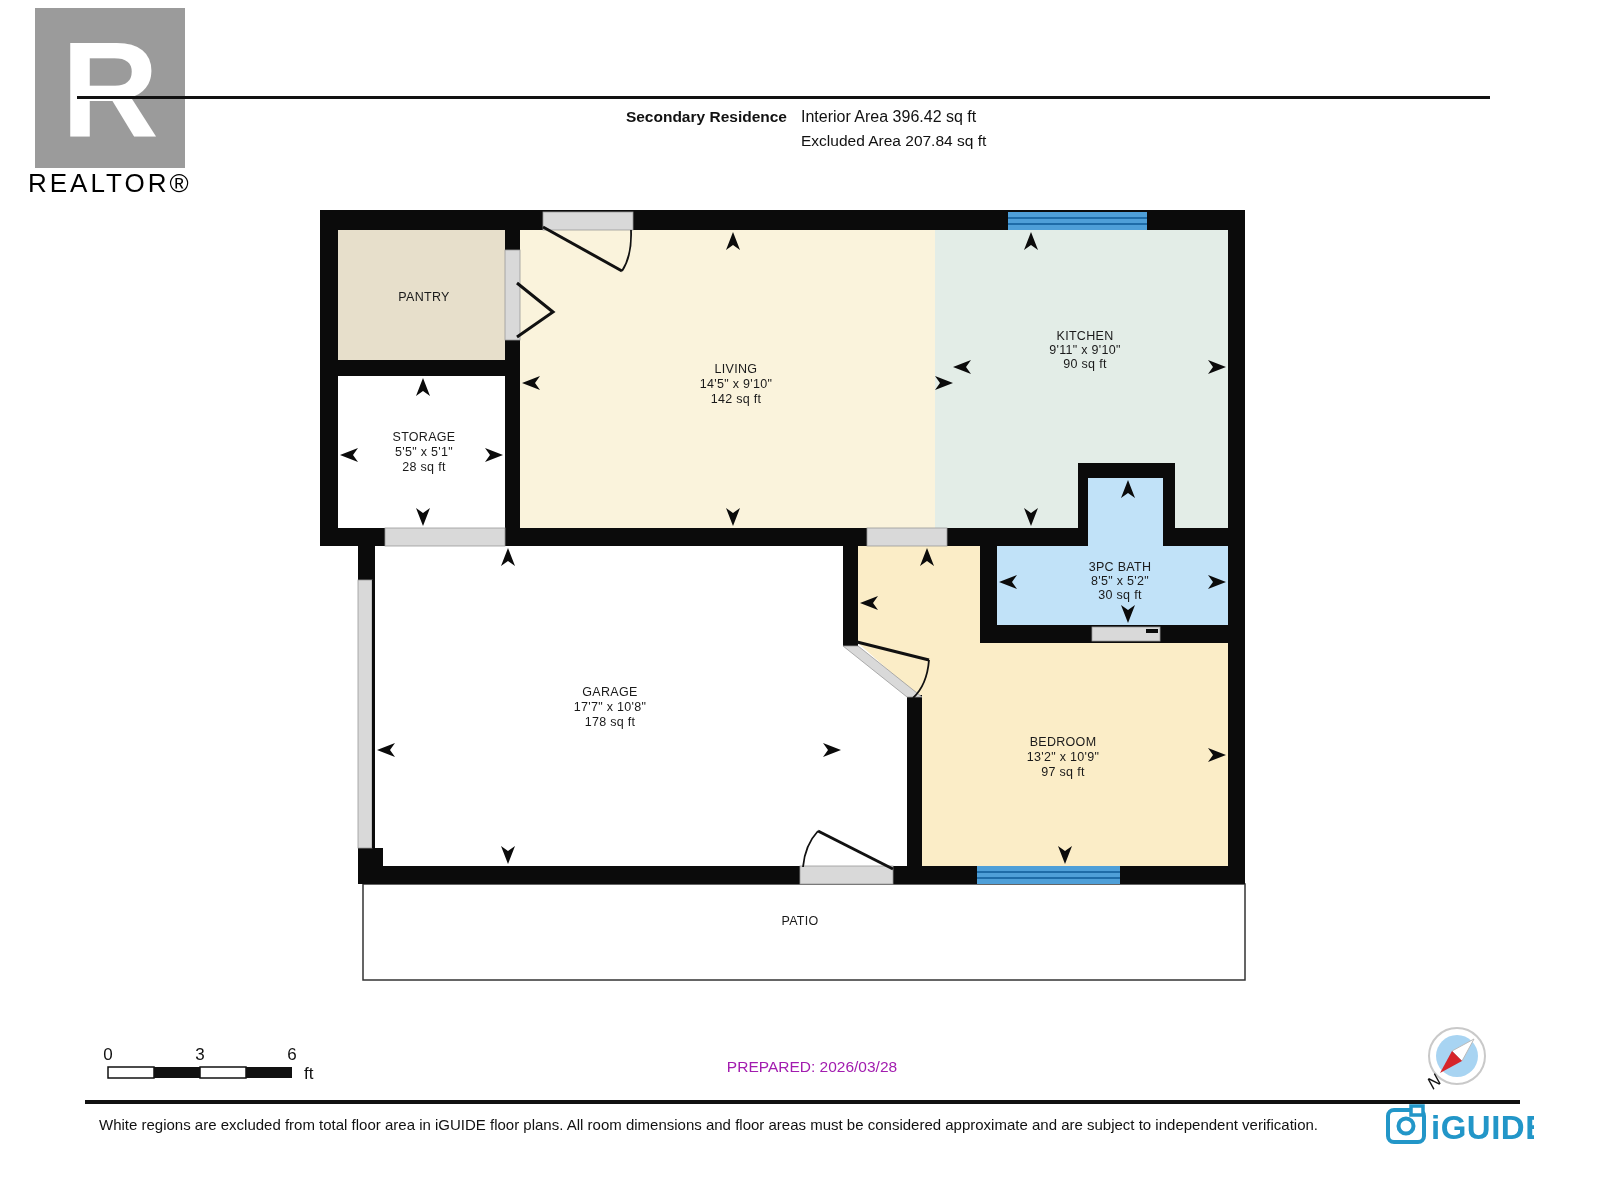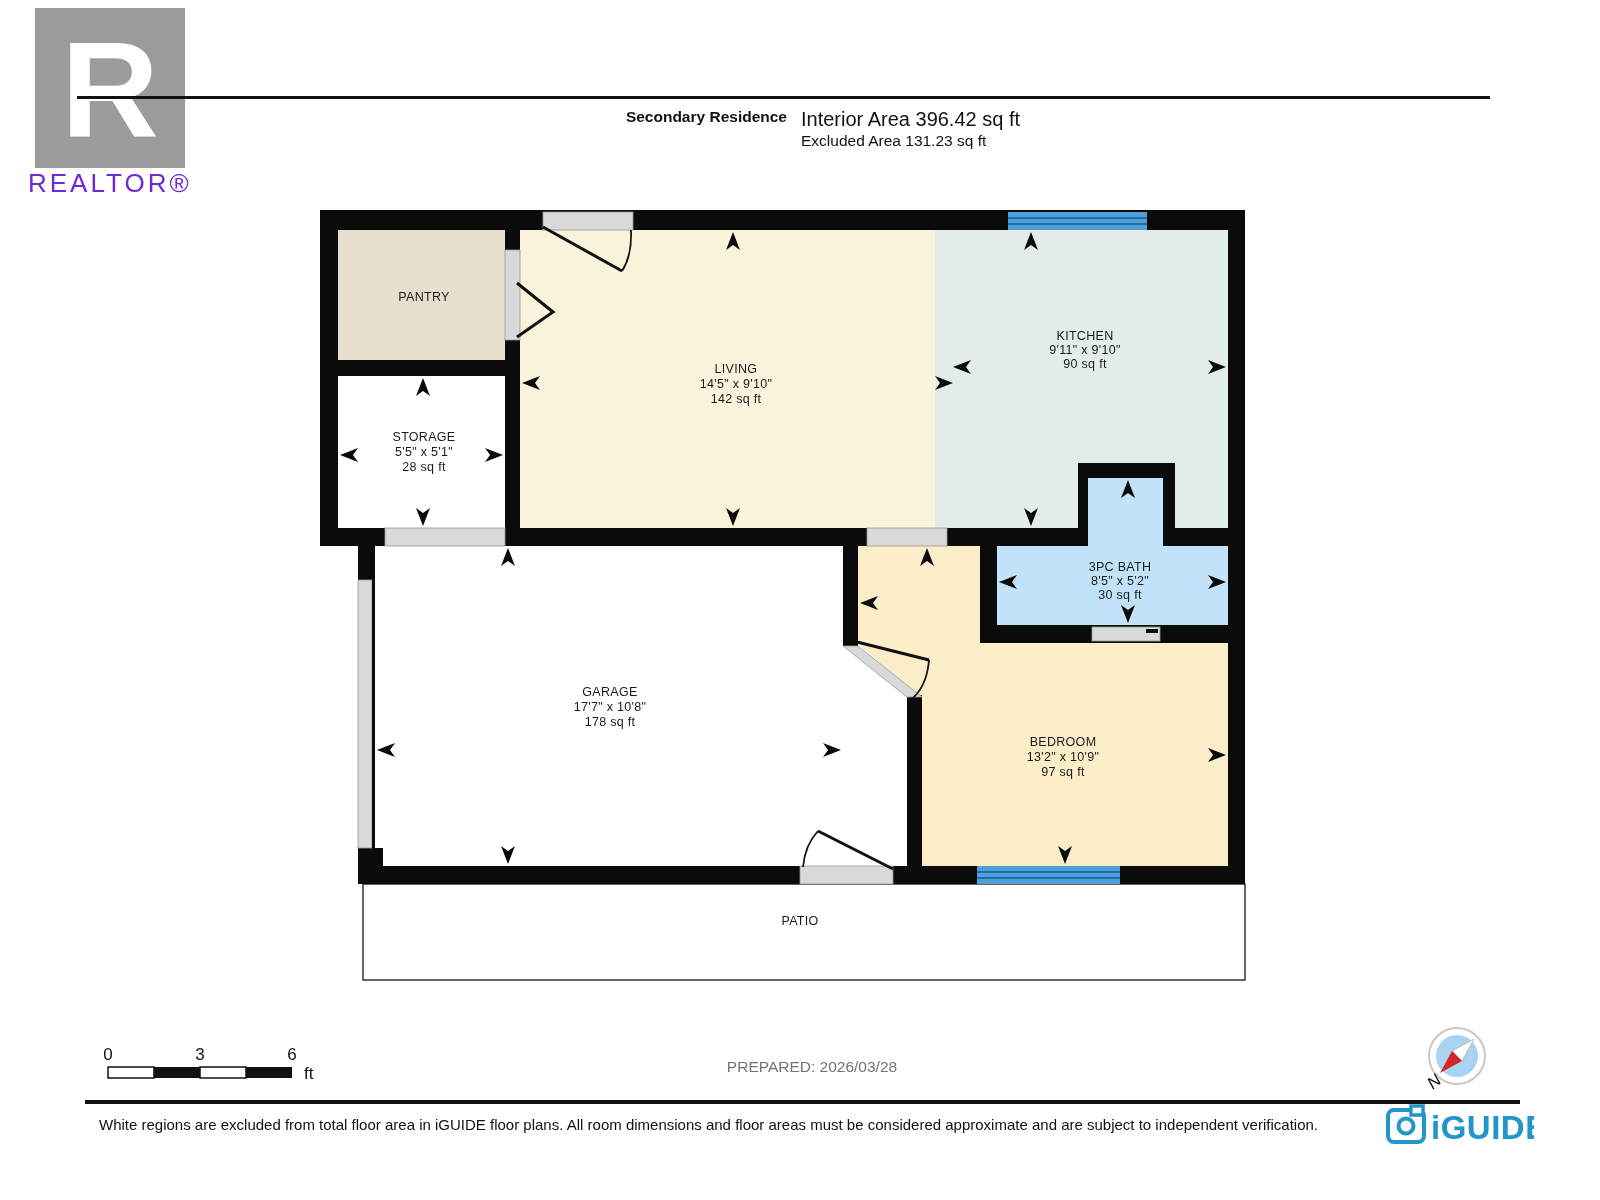--- a/index.html
+++ b/index.html
@@ -2,25 +2,25 @@
 <html><head>
 <meta charset="utf-8">
 <style>
   html,body{margin:0;padding:0;background:#ffffff;}
   #page{position:relative;width:1600px;height:1200px;background:#ffffff;
         font-family:"Liberation Sans",sans-serif;overflow:hidden;}
   .abs{position:absolute;}
   #title{left:0;right:0;top:52px;text-align:center;font-size:30px;font-weight:bold;color:#111;letter-spacing:.5px;}
   #header-line{left:77px;top:96px;width:1413px;height:3px;background:#111;z-index:6;}
   #residence-label{right:813px;top:108px;font-size:15.5px;font-weight:bold;color:#111;white-space:nowrap;}
-  #interior-area{left:801px;top:108px;font-size:20px;color:#111;white-space:nowrap;}
+  #interior-area{left:801px;top:108px;font-size:16px;color:#111;white-space:nowrap;}
   #excluded-area{left:801px;top:132px;font-size:15.5px;color:#111;white-space:nowrap;}
   #realtor{left:35px;top:8px;width:160px;z-index:4;}
-  #realtor-word{left:28px;top:168px;font-size:26px;color:#6d28d9;letter-spacing:3px;font-weight:500;}
-  #prepared{left:0;right:8px;top:1058px;text-align:center;font-size:15.5px;color:#737373;padding-left:32px;}
+  #realtor-word{left:28px;top:168px;font-size:26px;color:#000000;letter-spacing:3px;font-weight:500;}
+  #prepared{left:0;right:8px;top:1058px;text-align:center;font-size:15.5px;color:#a21caf;padding-left:32px;}
   #footer-line{left:85px;top:1100px;width:1435px;height:4px;background:#111;}
   #disclaimer{left:87px;top:1116px;font-size:15px;color:#111;margin-left:12px;}
   svg text{font-family:"Liberation Sans",sans-serif;}
   .roomlabel{font-size:12.5px;fill:#1a1a1a;letter-spacing:.3px;}
 </style>
 </head>
 <body>
 
 <div id="page">
 
@@ -28,21 +28,21 @@
     <svg width="150" height="160" viewBox="0 0 150 160">
       <rect x="0" y="0" width="150" height="160" fill="#9B9B9B"></rect>
       <text x="75" y="128" text-anchor="middle" font-size="135" font-weight="bold" fill="#ffffff">R</text>
     </svg>
   </div>
   <div class="abs" id="realtor-word">REALTOR®</div>
 
   <div class="abs" id="header-line"></div>
   <div class="abs" id="residence-label">Secondary Residence</div>
   <div class="abs" id="interior-area">Interior Area 396.42 sq ft</div>
-  <div class="abs" id="excluded-area">Excluded Area 131.23 sq ft</div>
+  <div class="abs" id="excluded-area">Excluded Area 207.84 sq ft</div>
 
   <svg class="abs" style="left:0;top:0;" width="1600" height="1200" viewBox="0 0 1600 1200">
 
     <g>
       <rect x="363" y="884" width="882" height="96" fill="#ffffff" stroke="#333" stroke-width="1.5"></rect>
       <rect x="338" y="228" width="167" height="132" fill="#E7DFCB"></rect>
       <rect x="338" y="376" width="167" height="152" fill="#ffffff"></rect>
       <rect x="520" y="228" width="415" height="300" fill="#FAF3DC"></rect>
       <rect x="935" y="228" width="293" height="300" fill="#E3EDE7"></rect>
       <rect x="997" y="543" width="231" height="82" fill="#C1E2F8"></rect>

